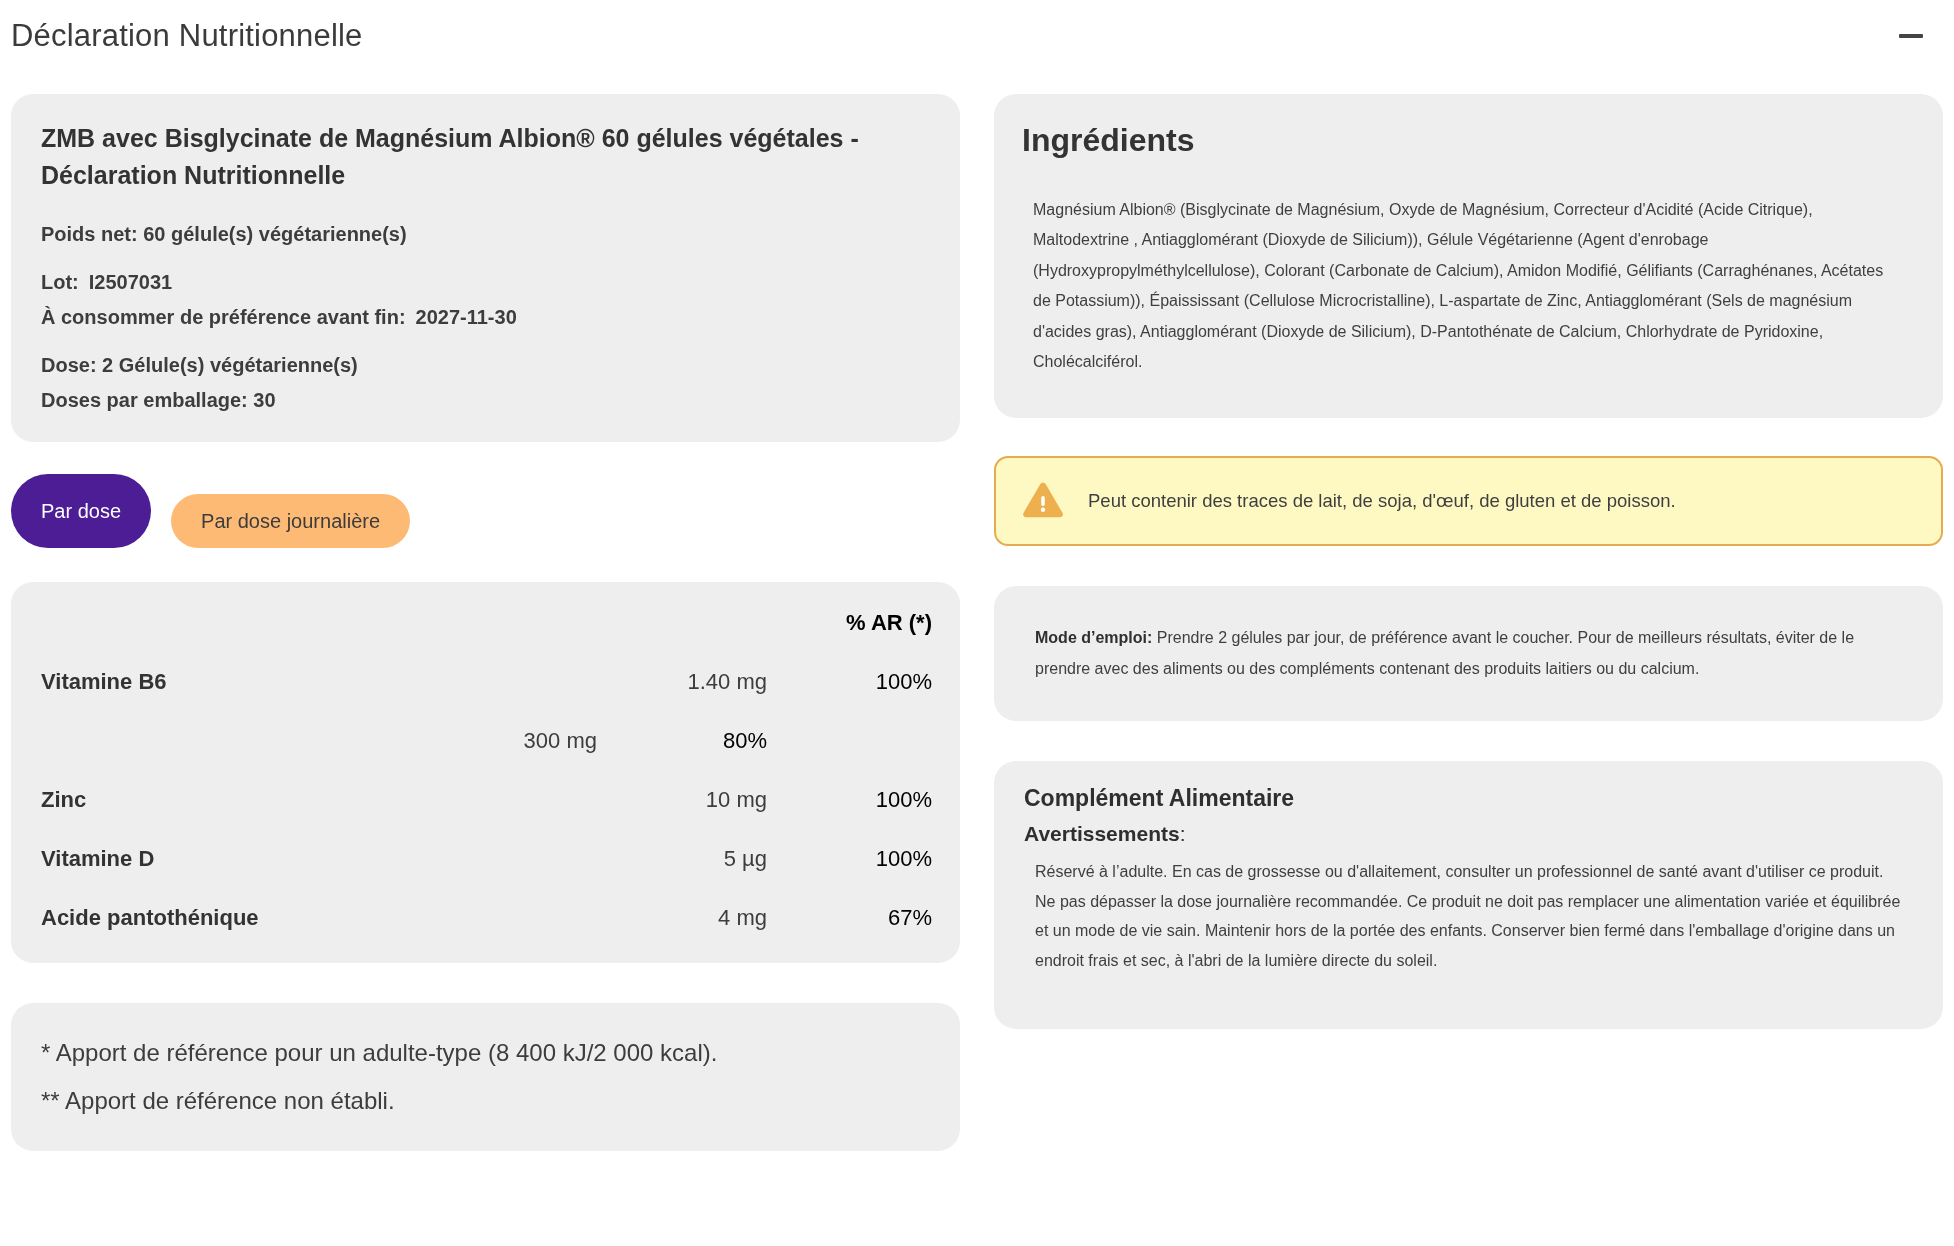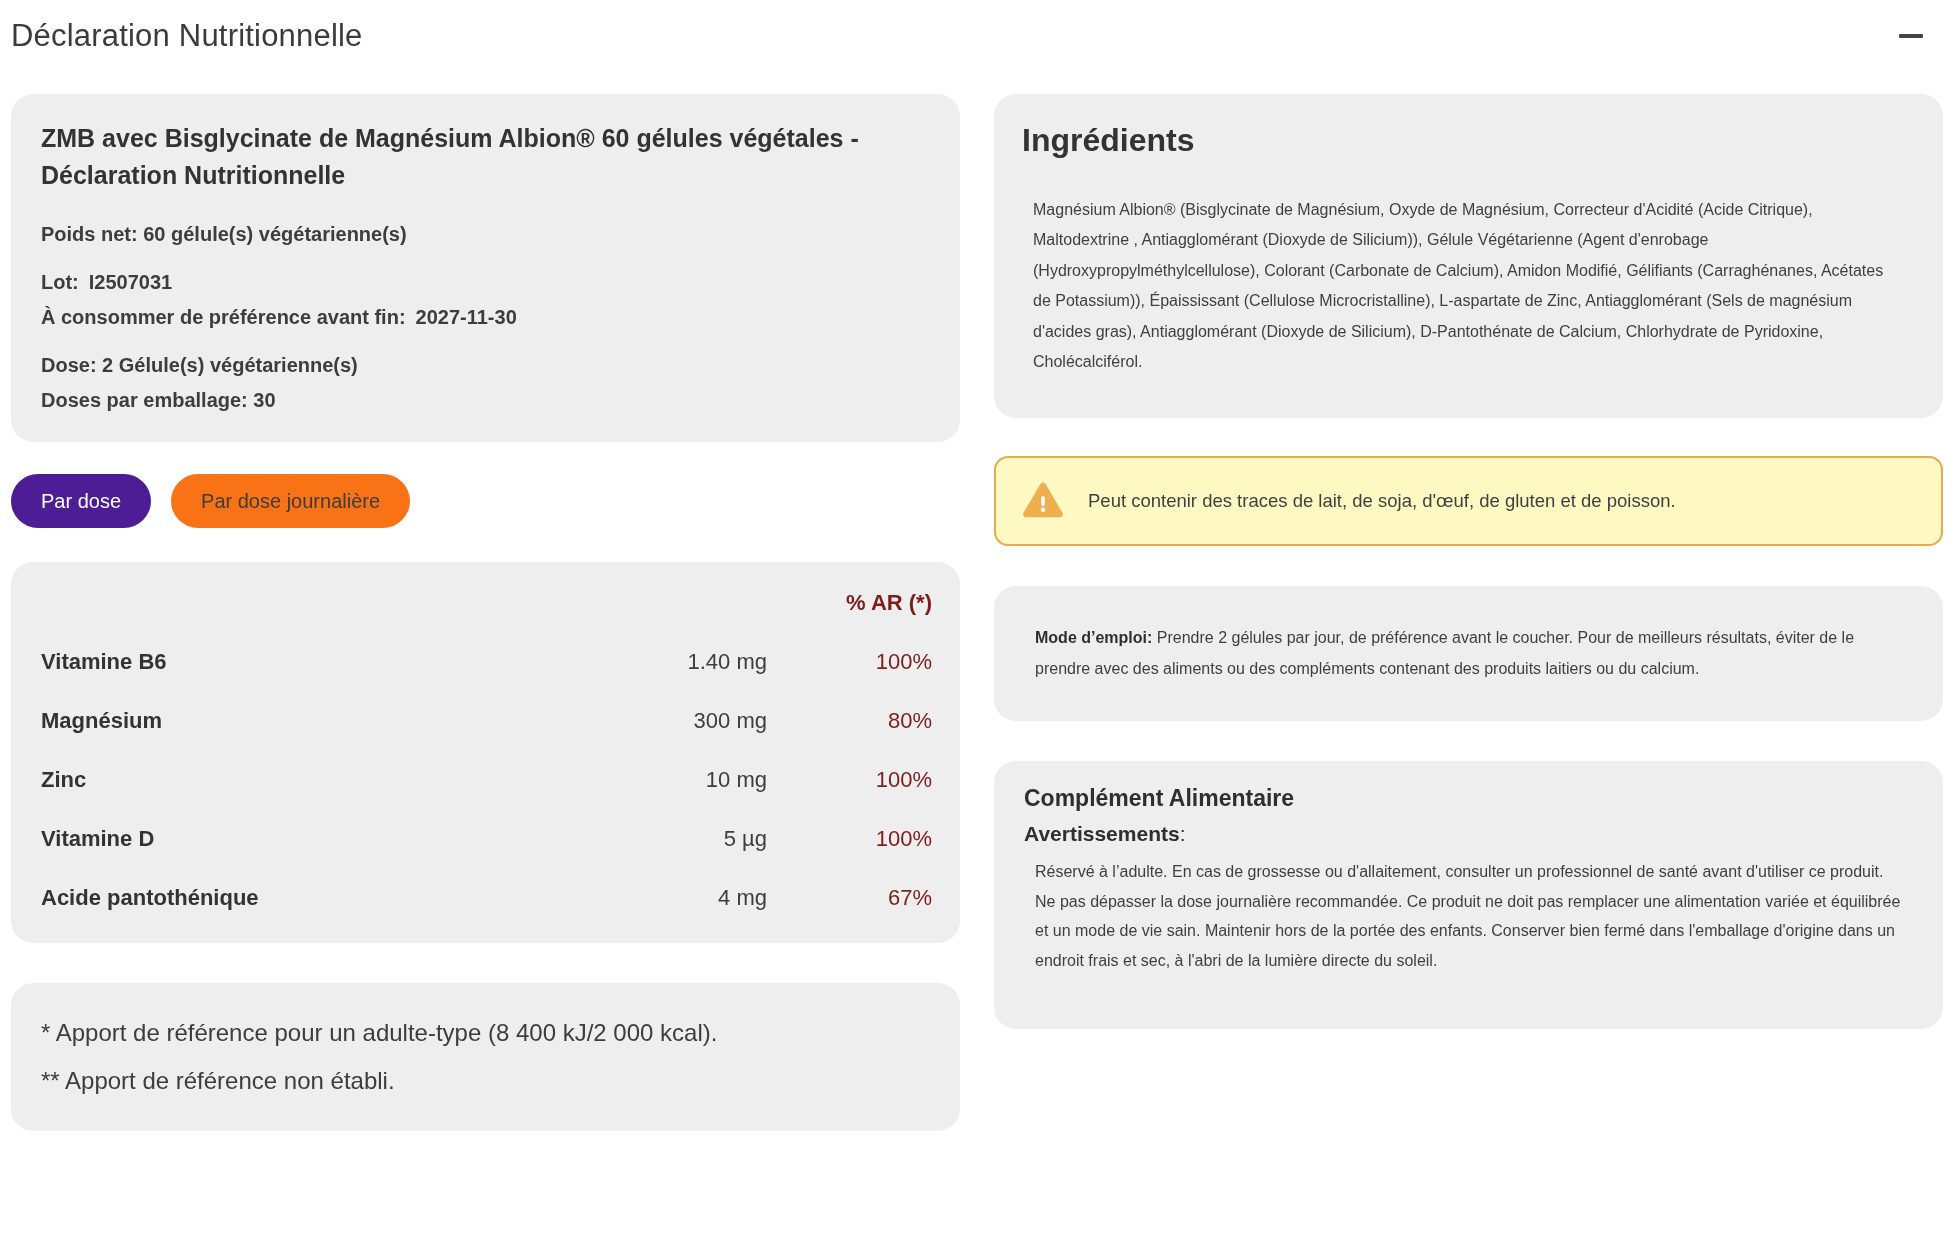--- a/index.html
+++ b/index.html
@@ -43,30 +43,30 @@
   .gap-lg { margin-top: 20px; }
   .gap-sm { margin-top: 7px; }
 
   
   .tabs { display: flex; gap: 20px; margin: 32px 0 34px 0; }
   .pill {
     border: none; border-radius: 999px; font-family: inherit;
     font-size: 20px; padding: 15px 30px; cursor: pointer; line-height: 1.2;
   }
   .pill.active { background: #4c1d95; color: #ffffff; }
-  .pill.inactive { background: #f97316; color: #3c3c3c; }
+  .pill.inactive { background: #fdba74; color: #3c3c3c; margin-top: 20px; }
 
   
   .table-box { padding: 28px 28px 32px 30px; }
   .nut-grid { display: grid; grid-template-columns: 1fr 170px 165px; align-items: baseline; }
   .nut-head { font-size: 22px; font-weight: 700; color: #333333; }
   .nut-row { margin-top: 33px; font-size: 22px; }
   .nut-name { font-weight: 700; color: #333333; }
   .nut-amount, .nut-dv { text-align: right; color: #3d3d3d; }
-  .nut-dv { color: #7f1d1d; }
+  .nut-dv { color: #000000; }
 
   
   .footnote-box { margin-top: 40px; padding: 26px 30px; font-size: 24px; line-height: 2.0; color: #3d3d3d; }
   .footnote-box p { margin: 0; }
 
   
   .ingredients-box { padding: 28px 32px 30px 28px; }
   .section-heading { font-size: 32px; font-weight: 700; color: #333333; margin: 0 0 36px 0; }
   .body-text { font-size: 16px; line-height: 1.9; color: #3f3f3f; margin: 11px; }
 
@@ -127,21 +127,20 @@
           <span></span>
             <span></span>
           <span class="nut-head nut-dv">% AR (*)</span>
         </div>
         <div class="nut-grid nut-row">
           <span class="nut-name">Vitamine B6</span>
           <span class="nut-amount">1.40 mg</span>
           <span class="nut-dv">100%</span>
         </div>
         <div class="nut-grid nut-row">
-          <span class="nut-name">Magnésium</span>
           <span class="nut-amount">300 mg</span>
           <span class="nut-dv">80%</span>
         </div>
         <div class="nut-grid nut-row">
           <span class="nut-name">Zinc</span>
           <span class="nut-amount">10 mg</span>
           <span class="nut-dv">100%</span>
         </div>
         <div class="nut-grid nut-row">
           <span class="nut-name">Vitamine D</span>

